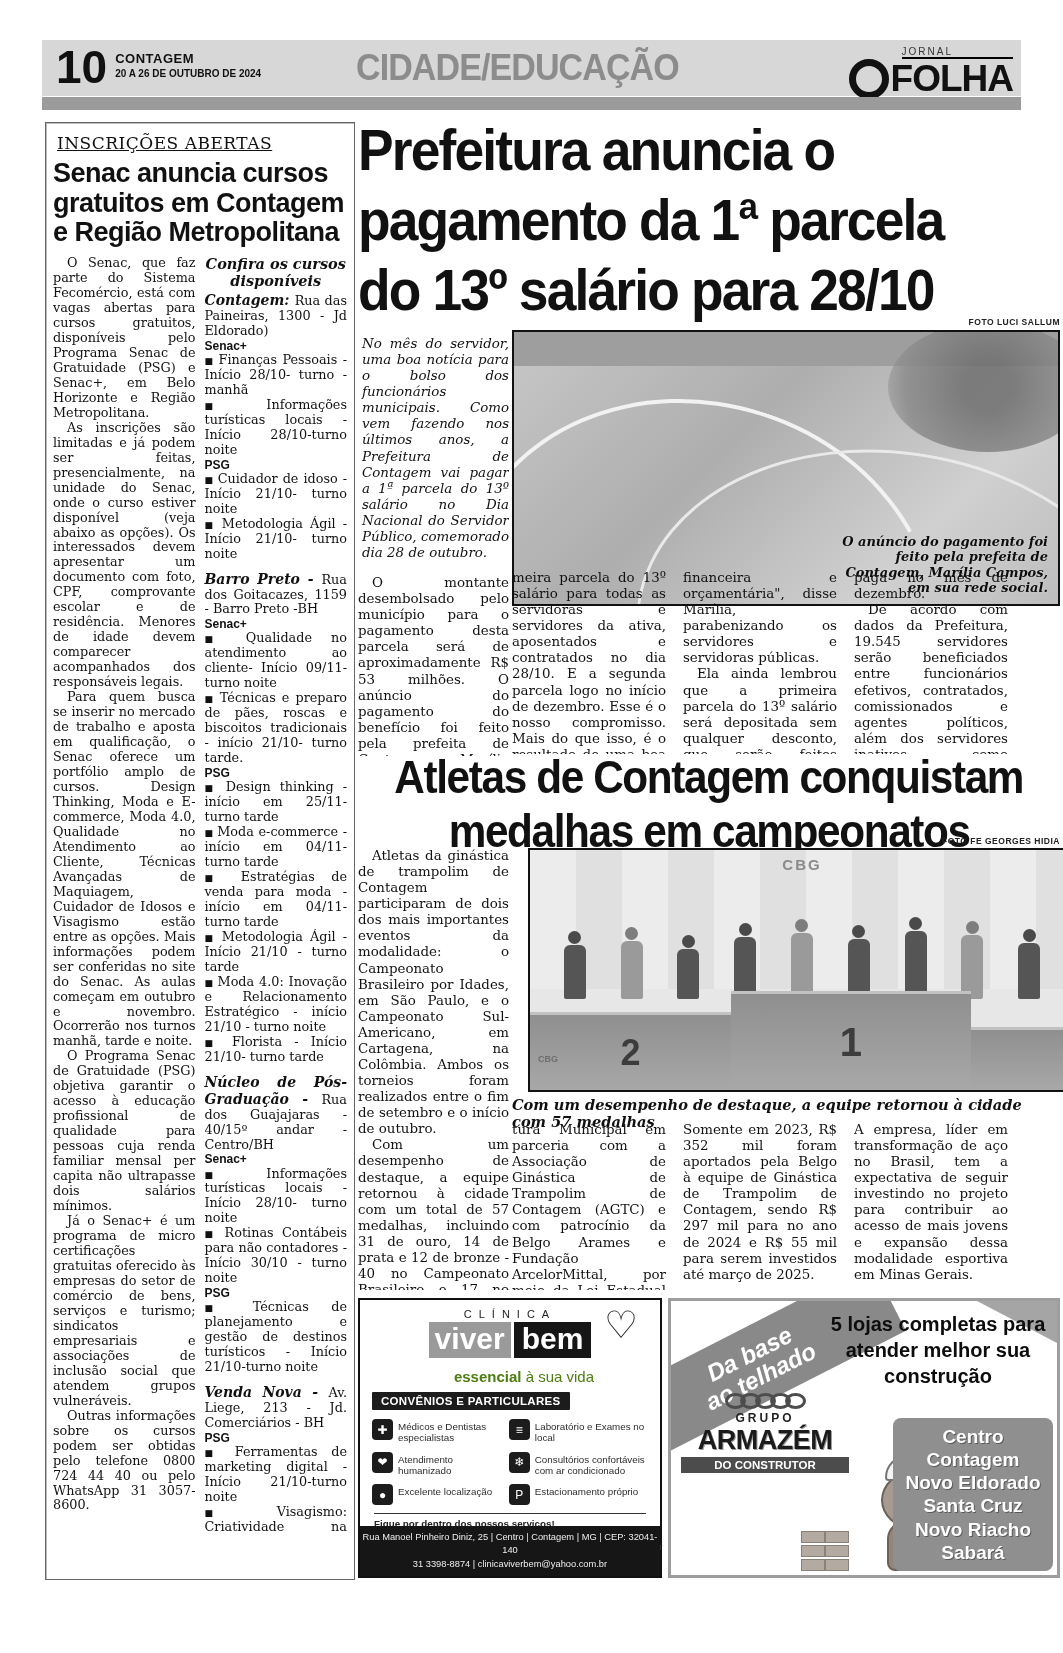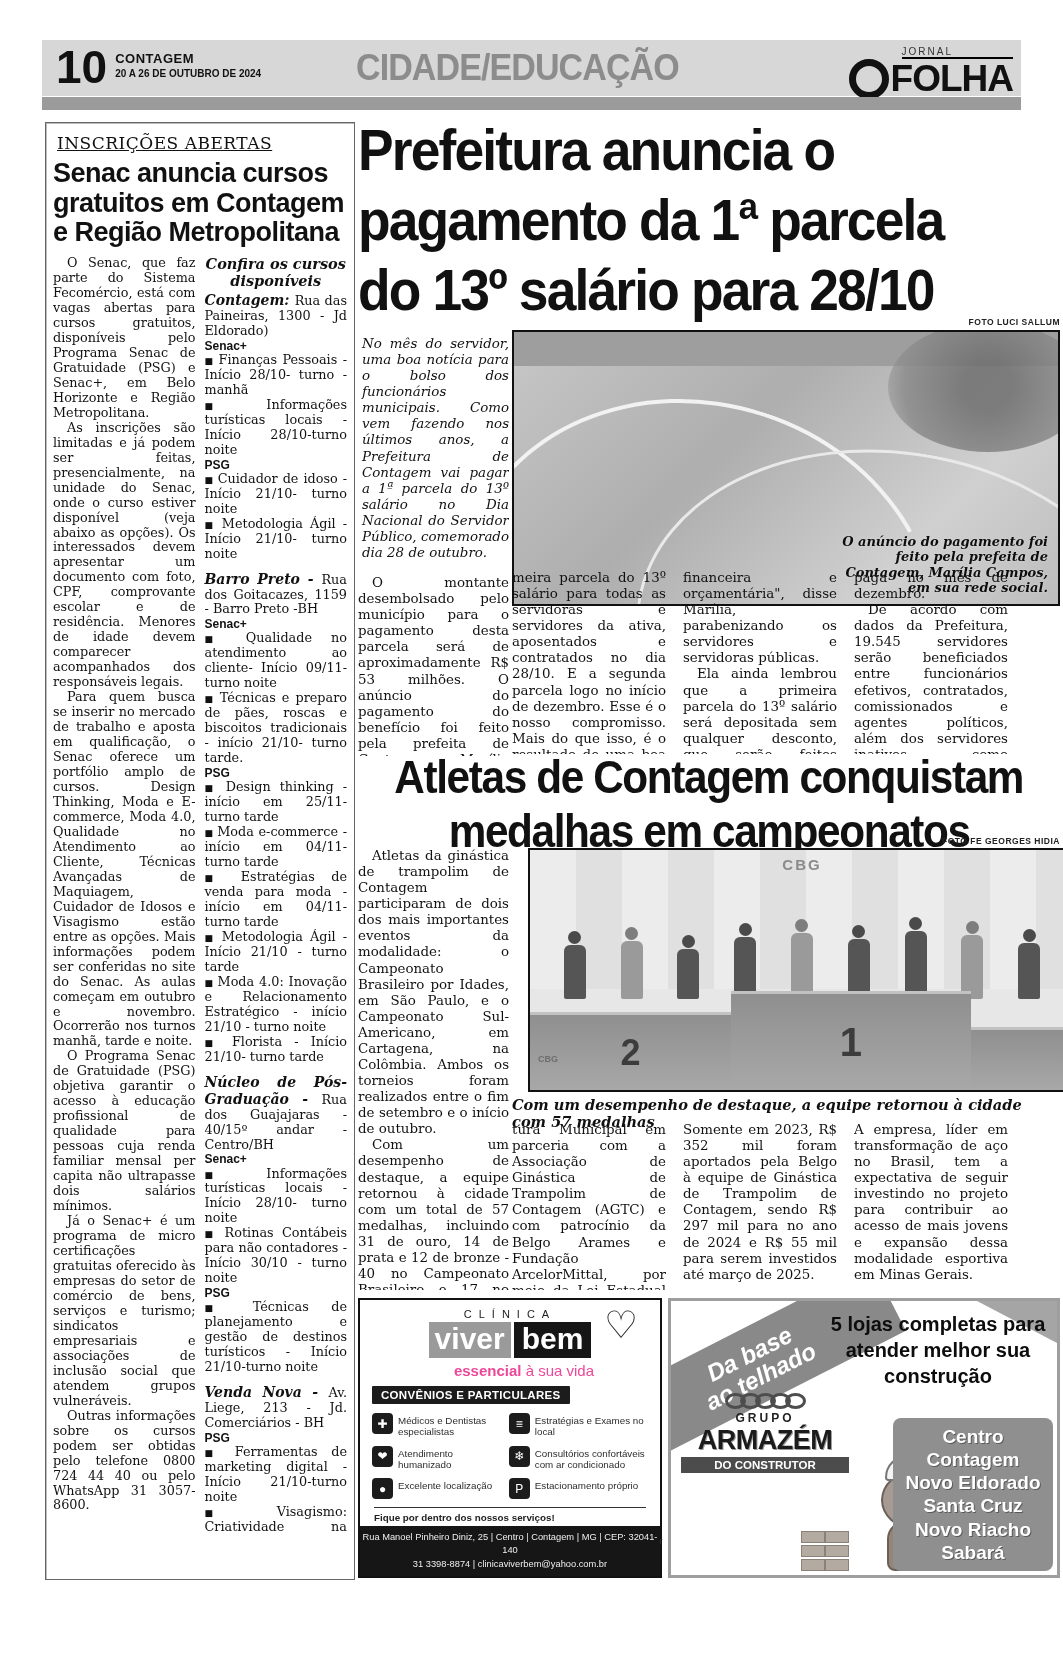--- a/index.html
+++ b/index.html
@@ -94,21 +94,21 @@
   .a2-col1{left:358px;top:848px;width:151px;height:442px;}
   .a2-cols{left:512px;top:1122px;width:496px;height:168px;}
   
   .ad-vb{position:absolute;left:358px;top:1298px;width:304px;height:280px;border:2px solid #111;
       box-sizing:border-box;background:#fff;font-family:"Liberation Sans",sans-serif;}
   .vb-clinica{text-align:center;margin-top:8px;font-size:11px;letter-spacing:7px;color:#222;}
   .vb-heart{position:absolute;right:22px;top:6px;font-size:38px;color:#2b2b2b;line-height:1;}
   .vb-logo{display:flex;justify-content:center;margin-top:2px;font-weight:bold;font-size:30px;line-height:1;}
   .vb-logo .viver{background:#9a9a9a;color:#fff;padding:2px 6px 4px;}
   .vb-logo .bem{background:#161616;color:#fff;padding:2px 8px 4px;margin-left:3px;}
-  .vb-tag{text-align:center;font-size:15px;margin-top:4px;color:#ec4899;padding-left:28px;}
+  .vb-tag{text-align:center;font-size:15px;margin-top:10px;color:#4d7c0f;padding-left:28px;}
   .vb-tag b{font-weight:bold;}
   .vb-badge{display:inline-block;margin:7px 0 0 12px;background:#1c1c1c;color:#fff;font-weight:bold;
       font-size:11.5px;padding:3px 9px;border-radius:1px;letter-spacing:.3px;}
   .vb-grid{display:grid;grid-template-columns:1fr 1.08fr;gap:8px 6px;margin:9px 10px 0 12px;}
   .vb-item{display:flex;gap:5px;align-items:flex-start;}
   .vb-ic{flex:0 0 auto;width:21px;height:21px;background:#1c1c1c;color:#fff;border-radius:4px;
       display:flex;align-items:center;justify-content:center;font-size:12px;}
   .vb-item .lb{font-size:9.8px;line-height:1.15;color:#2d2d2d;padding-top:2px;}
   .vb-div{border:0;border-top:1.5px solid #333;margin:8px 14px 4px;}
   .vb-serv{margin:0 14px;font-weight:bold;font-size:9.8px;color:#222;}
@@ -335,21 +335,21 @@
       <b>essencial</b><span> à sua vida</span>
     </div>
     <div class="vb-badge">CONVÊNIOS E PARTICULARES</div>
     <div class="vb-grid">
       <div class="vb-item">
         <span class="vb-ic">✚</span>
         <span class="lb">Médicos e Dentistas especialistas</span>
       </div>
       <div class="vb-item">
         <span class="vb-ic">≡</span>
-        <span class="lb">Estratégias e Exames no local</span>
+        <span class="lb">Laboratório e Exames no local</span>
       </div>
       <div class="vb-item">
         <span class="vb-ic">❤</span>
         <span class="lb">Atendimento humanizado</span>
       </div>
       <div class="vb-item">
         <span class="vb-ic">❄</span>
         <span class="lb">Consultórios confortáveis com ar condicionado</span>
       </div>
       <div class="vb-item">

